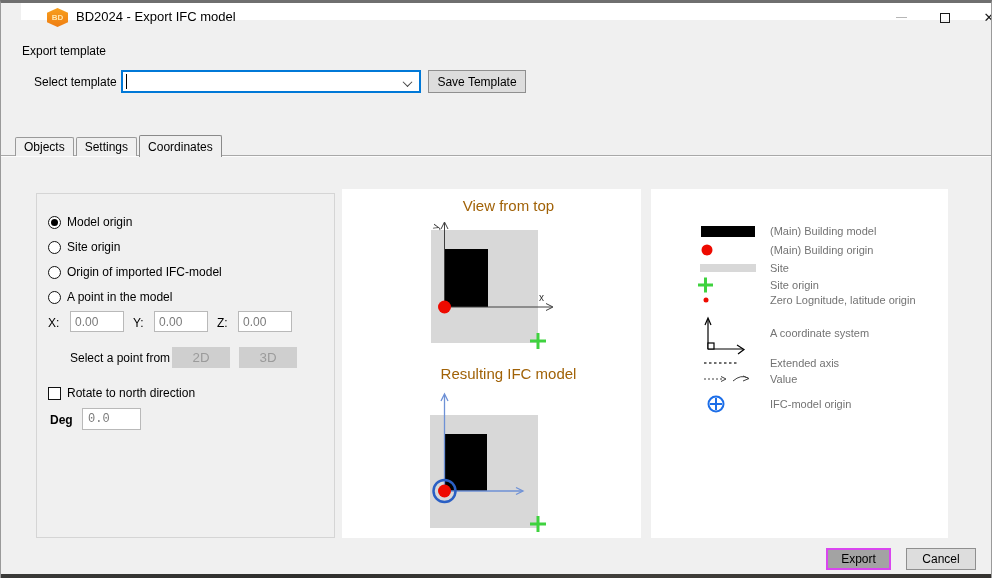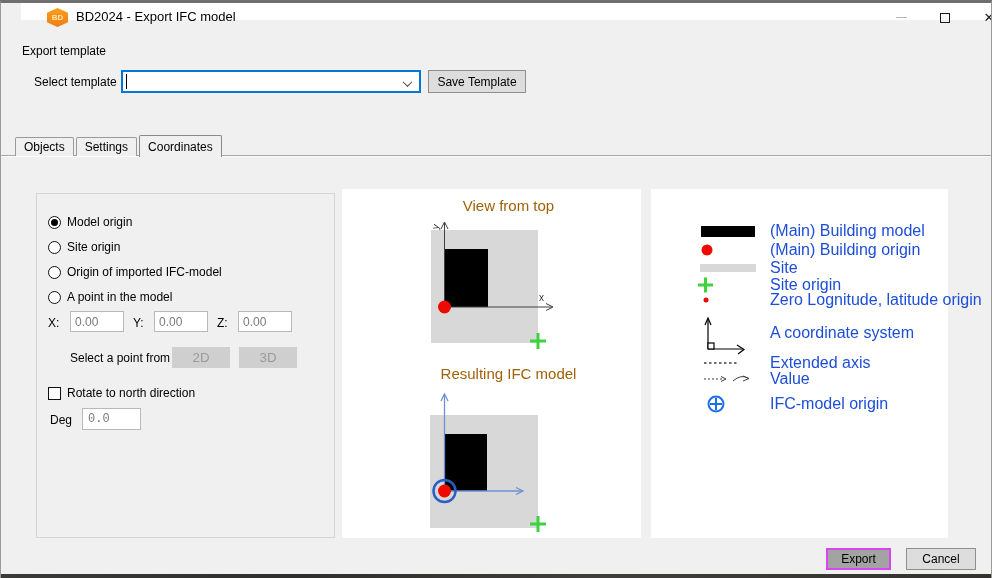--- a/index.html
+++ b/index.html
@@ -46,29 +46,29 @@
   .radio-row{ position:absolute; left:11px; display:flex; align-items:center; }
   .radio{ width:13px; height:13px; border:1px solid #111; border-radius:50%; background:#fff; margin-right:6px; position:relative; flex:none; }
   .radio.sel::after{ content:""; position:absolute; left:2px; top:2px; width:7px; height:7px; border-radius:50%; background:#000; }
   .coord-label{ position:absolute; top:122px; }
   .coord-field{ position:absolute; top:117px; width:54px; height:21px; background:#fff; border:1px solid #b9b9b9;
     color:#7a7a7a; font-size:12px; padding:2px 4px; font-family:"Liberation Sans", sans-serif; }
   .sel-point-label{ position:absolute; left:33px; top:157px; }
   .mini-btn{ position:absolute; top:153px; width:58px; height:21px; background:#cfcfcf; color:#9b9b9b; border:none; }
   .check-row{ position:absolute; left:11px; top:192px; display:flex; align-items:center; }
   .checkbox{ width:13px; height:13px; border:1px solid #111; background:#fff; margin-right:6px; flex:none; }
-  .deg-label{ position:absolute; left:13px; top:219px; }
+  .deg-label{ position:absolute; left:13px; top:219px;font-weight:bold; }
   .deg-field{ position:absolute; left:45px; top:214px; width:59px; height:22px; background:#fff; border:1px solid #b9b9b9;
     color:#7a7a7a; font-size:12px; padding:2px 5px; font-family:Liberation Mono, monospace; }
   
   .panel{ position:absolute; background:#ffffff; }
   .panel-mid{ left:341px; top:186px; width:299px; height:349px; }
   .panel-right{ left:650px; top:186px; width:297px; height:349px; }
   .diagram-title{ position:absolute; left:0; width:100%; text-align:center; font-size:15px; color:#a16207;margin-left:17px; }
-  .legend-label{ position:absolute; left:119px; font-size:16px; color:#1d4ed8; white-space:nowrap; transform:translateY(-50%); }
+  .legend-label{ position:absolute; left:119px; font-size:11px; color:#737373; white-space:nowrap; transform:translateY(-50%); }
   
   .export-btn{ position:absolute; left:825px; top:545px; width:65px; height:22px; border:2px solid #d946ef; background:#a3a3a3; }
   .cancel-btn{ position:absolute; left:905px; top:545px; width:70px; height:22px; }
   .bottom-strip{ position:absolute; left:0; bottom:0; width:992px; height:4px;
     background:linear-gradient(90deg,#3a3a38,#2e2e2c 30%,#413f3b 60%,#34322f); }
 </style>
 </head>
 <body>
 
 <div class="window">

